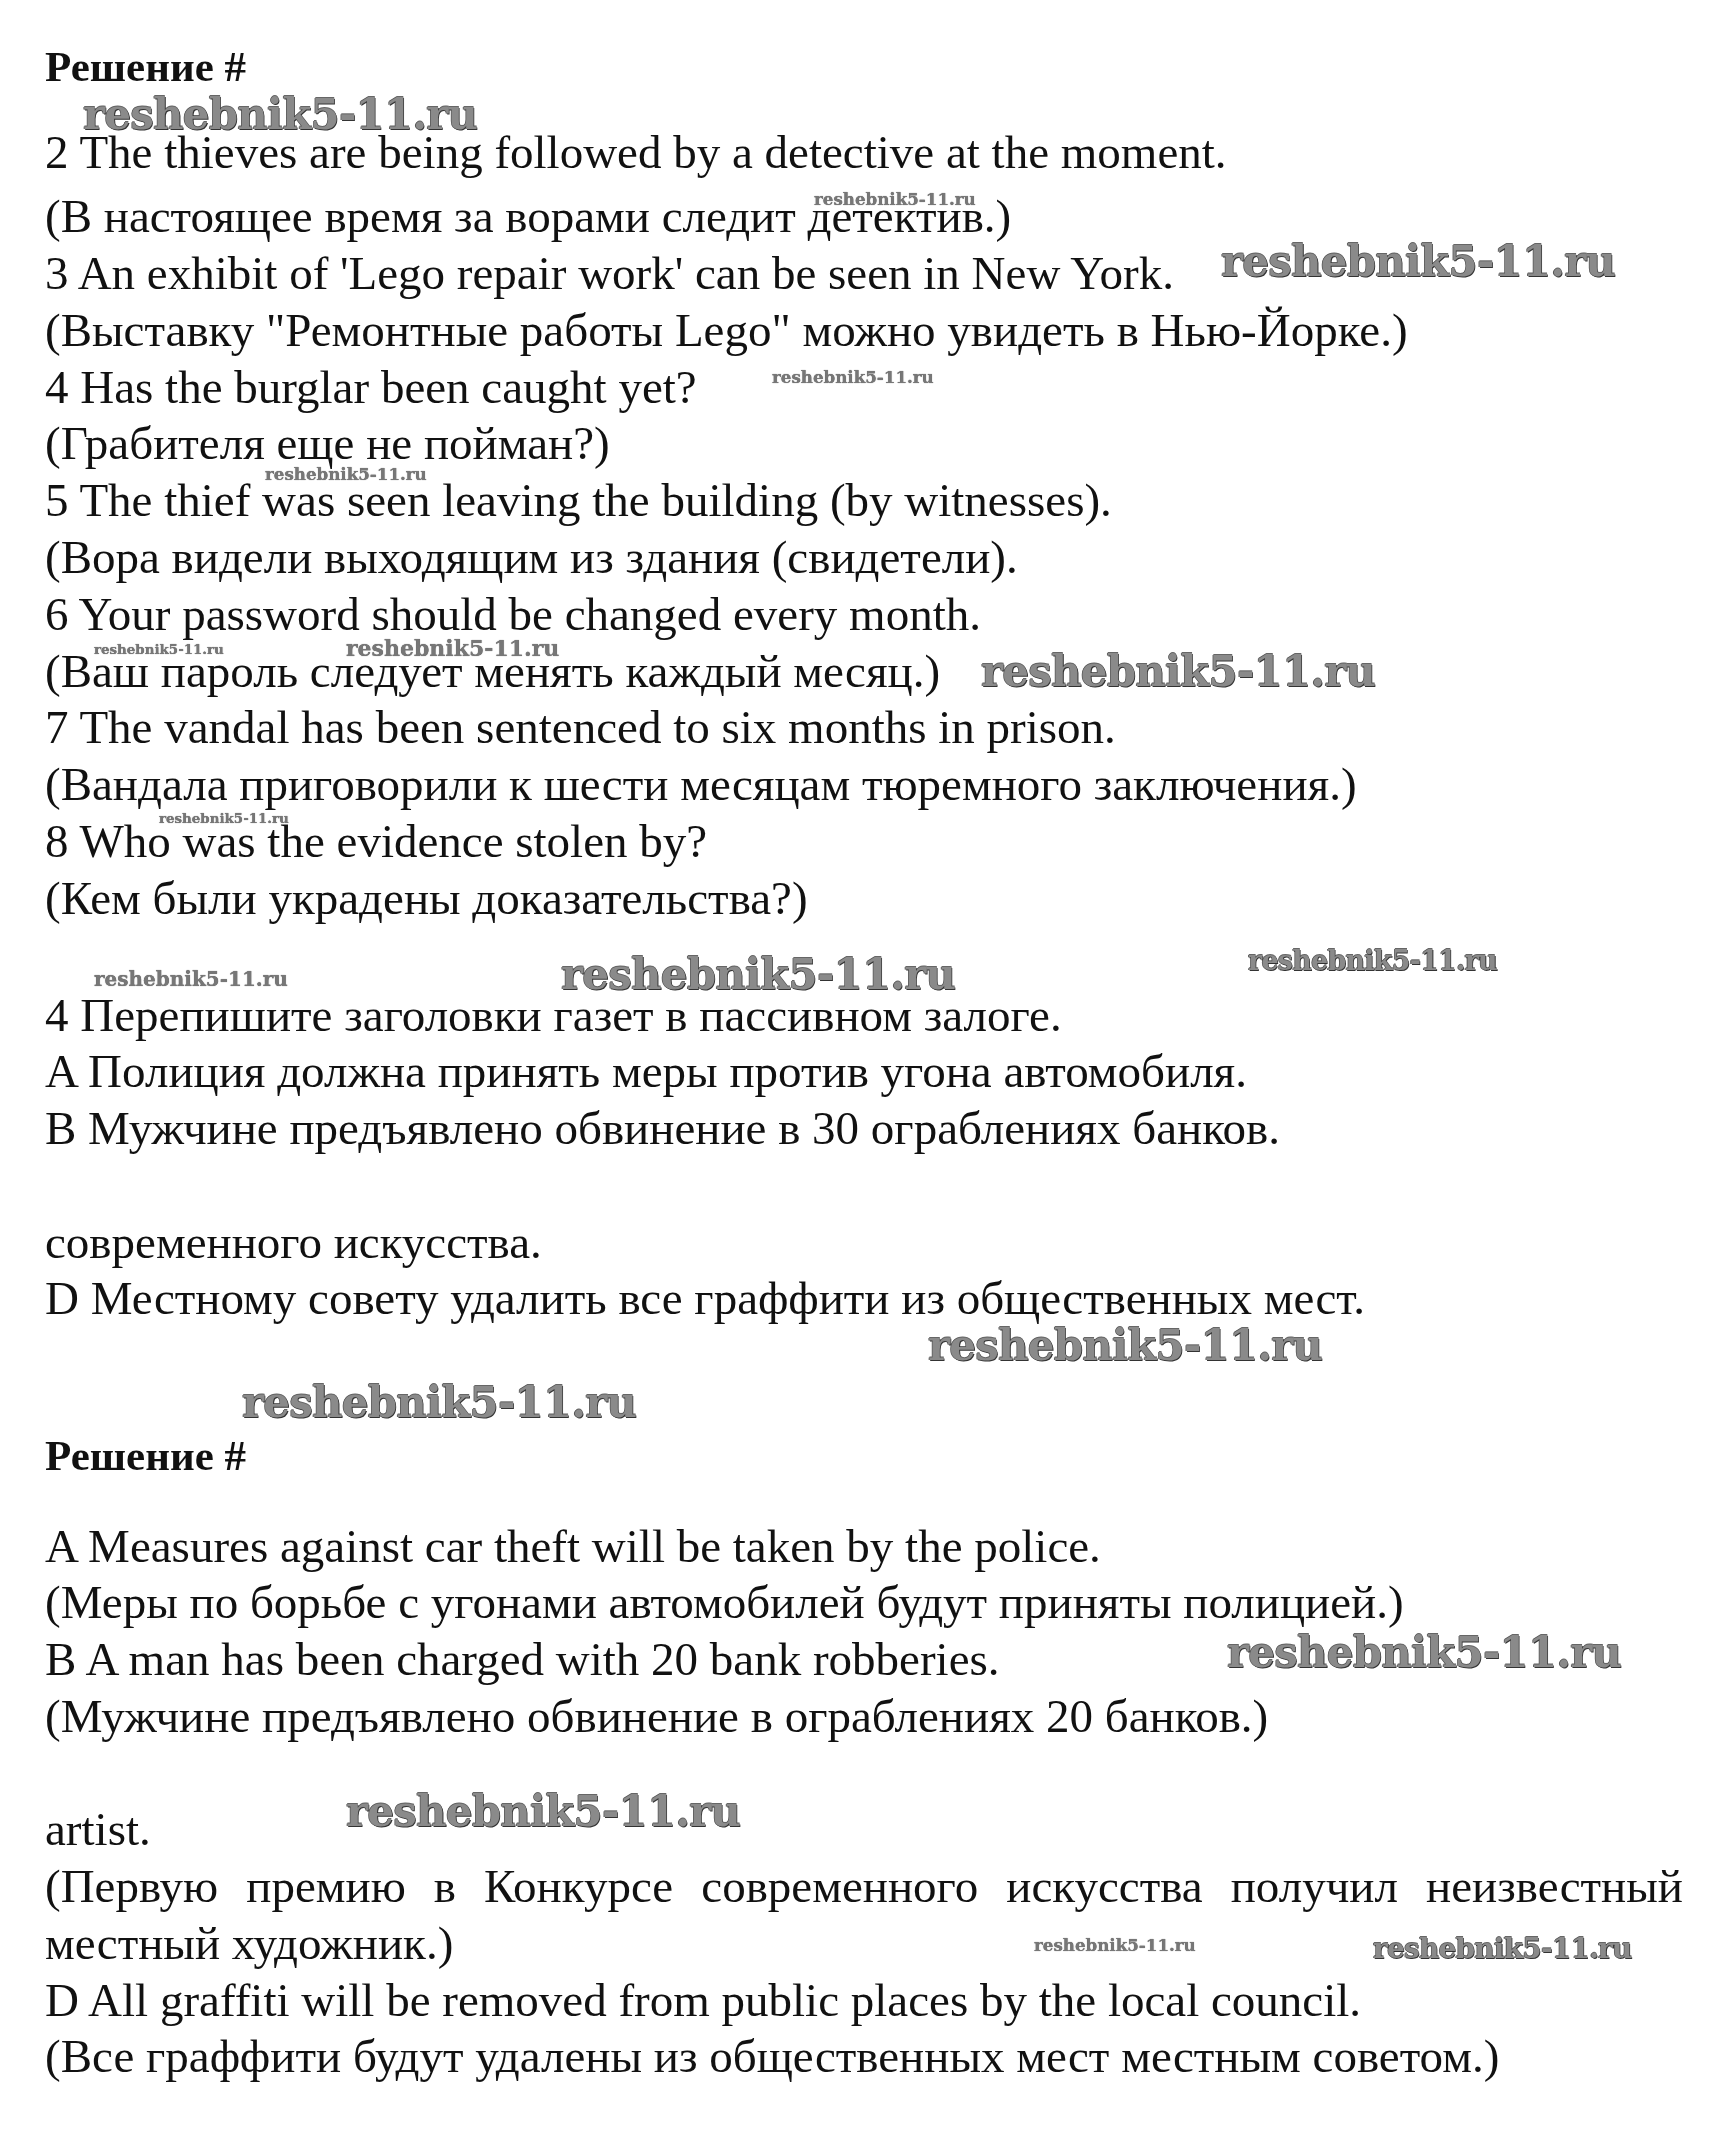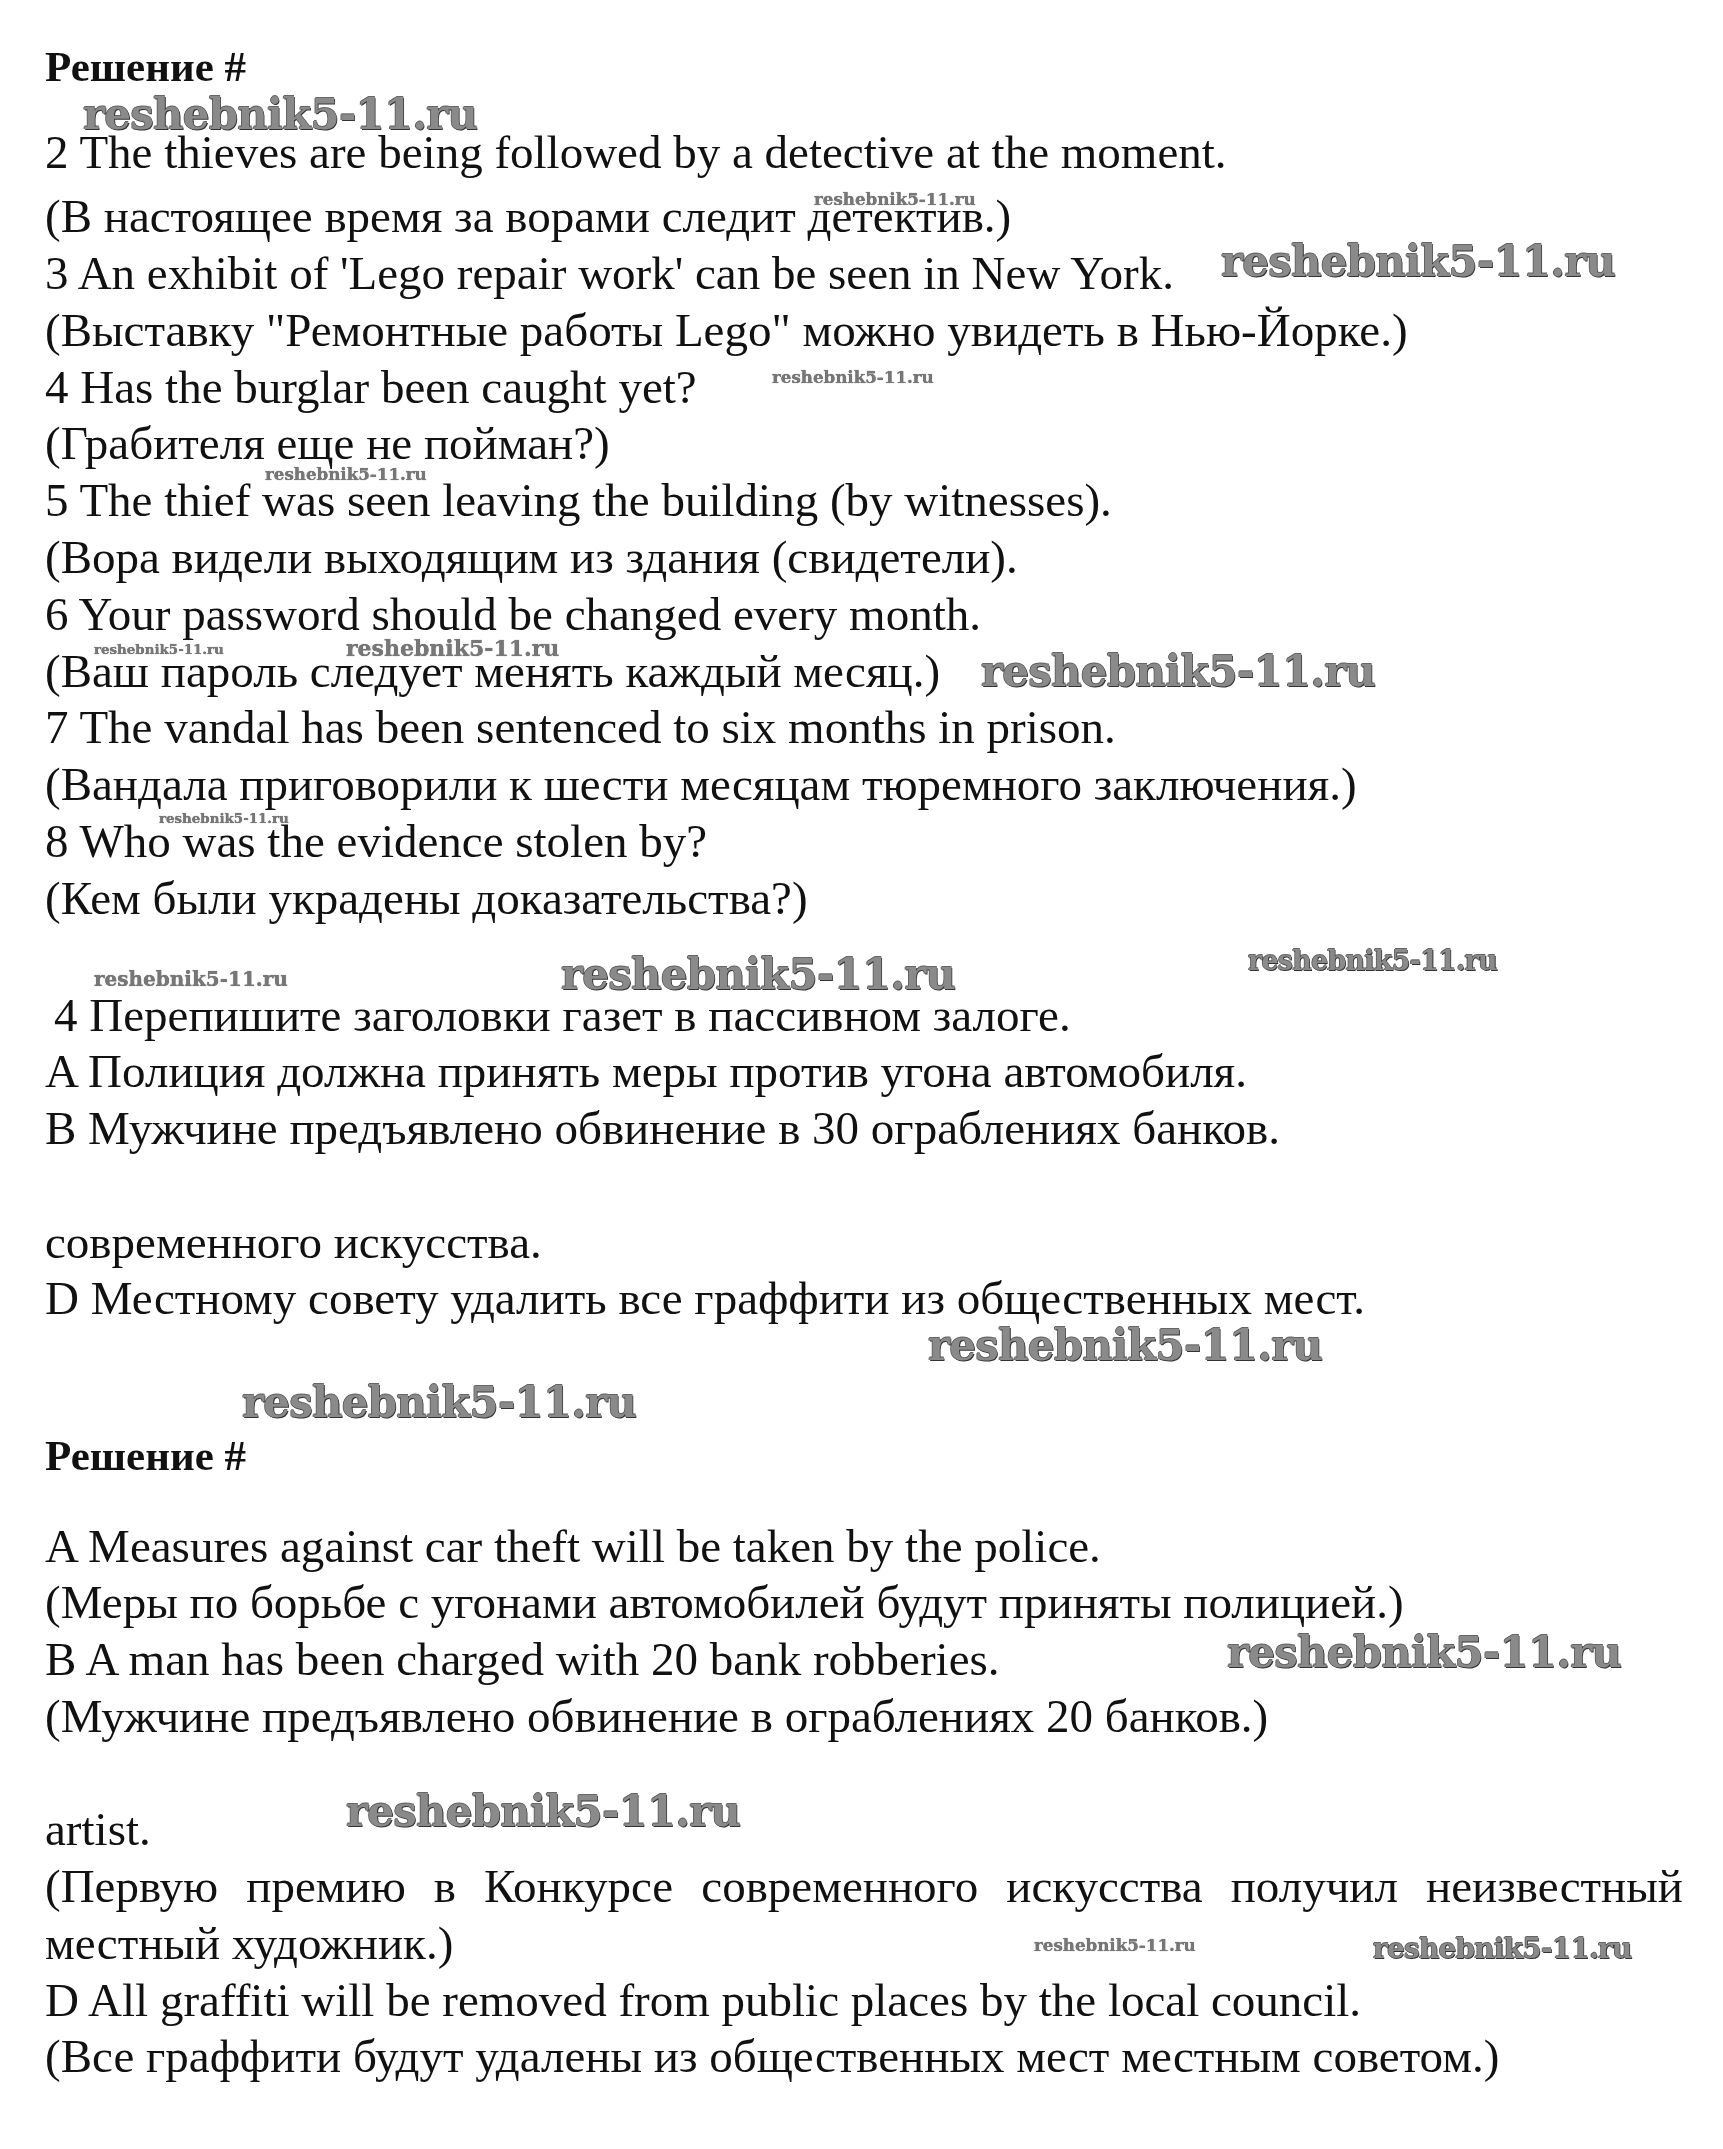--- a/index.html
+++ b/index.html
@@ -49,21 +49,21 @@
   <div class="wm big" style="left:981px; top:647px;">reshebnik5-11.ru</div>
   <div class="line" style="top:701px;">7 The vandal has been sentenced to six months in prison.</div>
   <div class="line" style="top:758px;">(Вандала приговорили к шести месяцам тюремного заключения.)</div>
   <div class="wm small" style="left:159px; top:810px; font-size:13.4px;">reshebnik5-11.ru</div>
   <div class="line" style="top:815px;">8 Who was the evidence stolen by?</div>
   <div class="line" style="top:872px;">(Кем были украдены доказательства?)</div>
 
   <div class="wm small" style="left:94px; top:967px; font-size:20px;">reshebnik5-11.ru</div>
   <div class="wm big" style="left:561px; top:950px;">reshebnik5-11.ru</div>
   <div class="wm mid" style="left:1248px; top:945px; font-size:27px;">reshebnik5-11.ru</div>
-  <div class="line" style="top:989px;margin-left:9px;">4 Перепишите заголовки газет в пассивном залоге.</div>
+  <div class="line" style="top:989px;">4 Перепишите заголовки газет в пассивном залоге.</div>
   <div class="line" style="top:1045px;">A Полиция должна принять меры против угона автомобиля.</div>
   <div class="line" style="top:1102px;">B Мужчине предъявлено обвинение в 30 ограблениях банков.</div>
   <div class="line" style="top:1216px;">современного искусства.</div>
   <div class="line" style="top:1272px;">D Местному совету удалить все граффити из общественных мест.</div>
   <div class="wm big" style="left:928px; top:1321px;">reshebnik5-11.ru</div>
 
   <div class="wm big" style="left:242px; top:1378px;">reshebnik5-11.ru</div>
   <div class="line heading" style="top:1429px;">Решение #</div>
 
   <div class="line" style="top:1520px;">A Measures against car theft will be taken by the police.</div>

